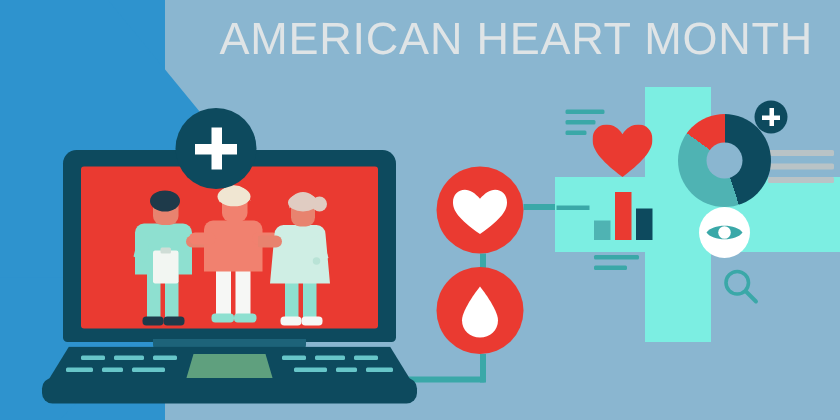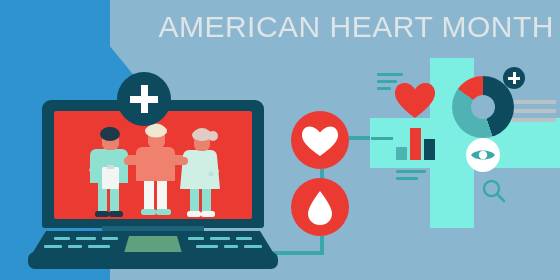--- a/index.html
+++ b/index.html
@@ -34,21 +34,21 @@
     width: 130px; height: 95px;
     background: #2e93ce;
     clip-path: polygon(0 0, 130px 0, 40px 95px, 0 95px);
   }
 
   
   #title {
     left: 0; top: 6px;
     width: 560px;
     text-align: right;
-    padding-right: 6px;
+    padding-right: 18px;
     box-sizing: border-box;
     color: #dfe4e6;
     font-size: 30px;
     letter-spacing: 0.5px;
     font-weight: 400;
     line-height: 42px;
     white-space: nowrap;
   }
 
   

